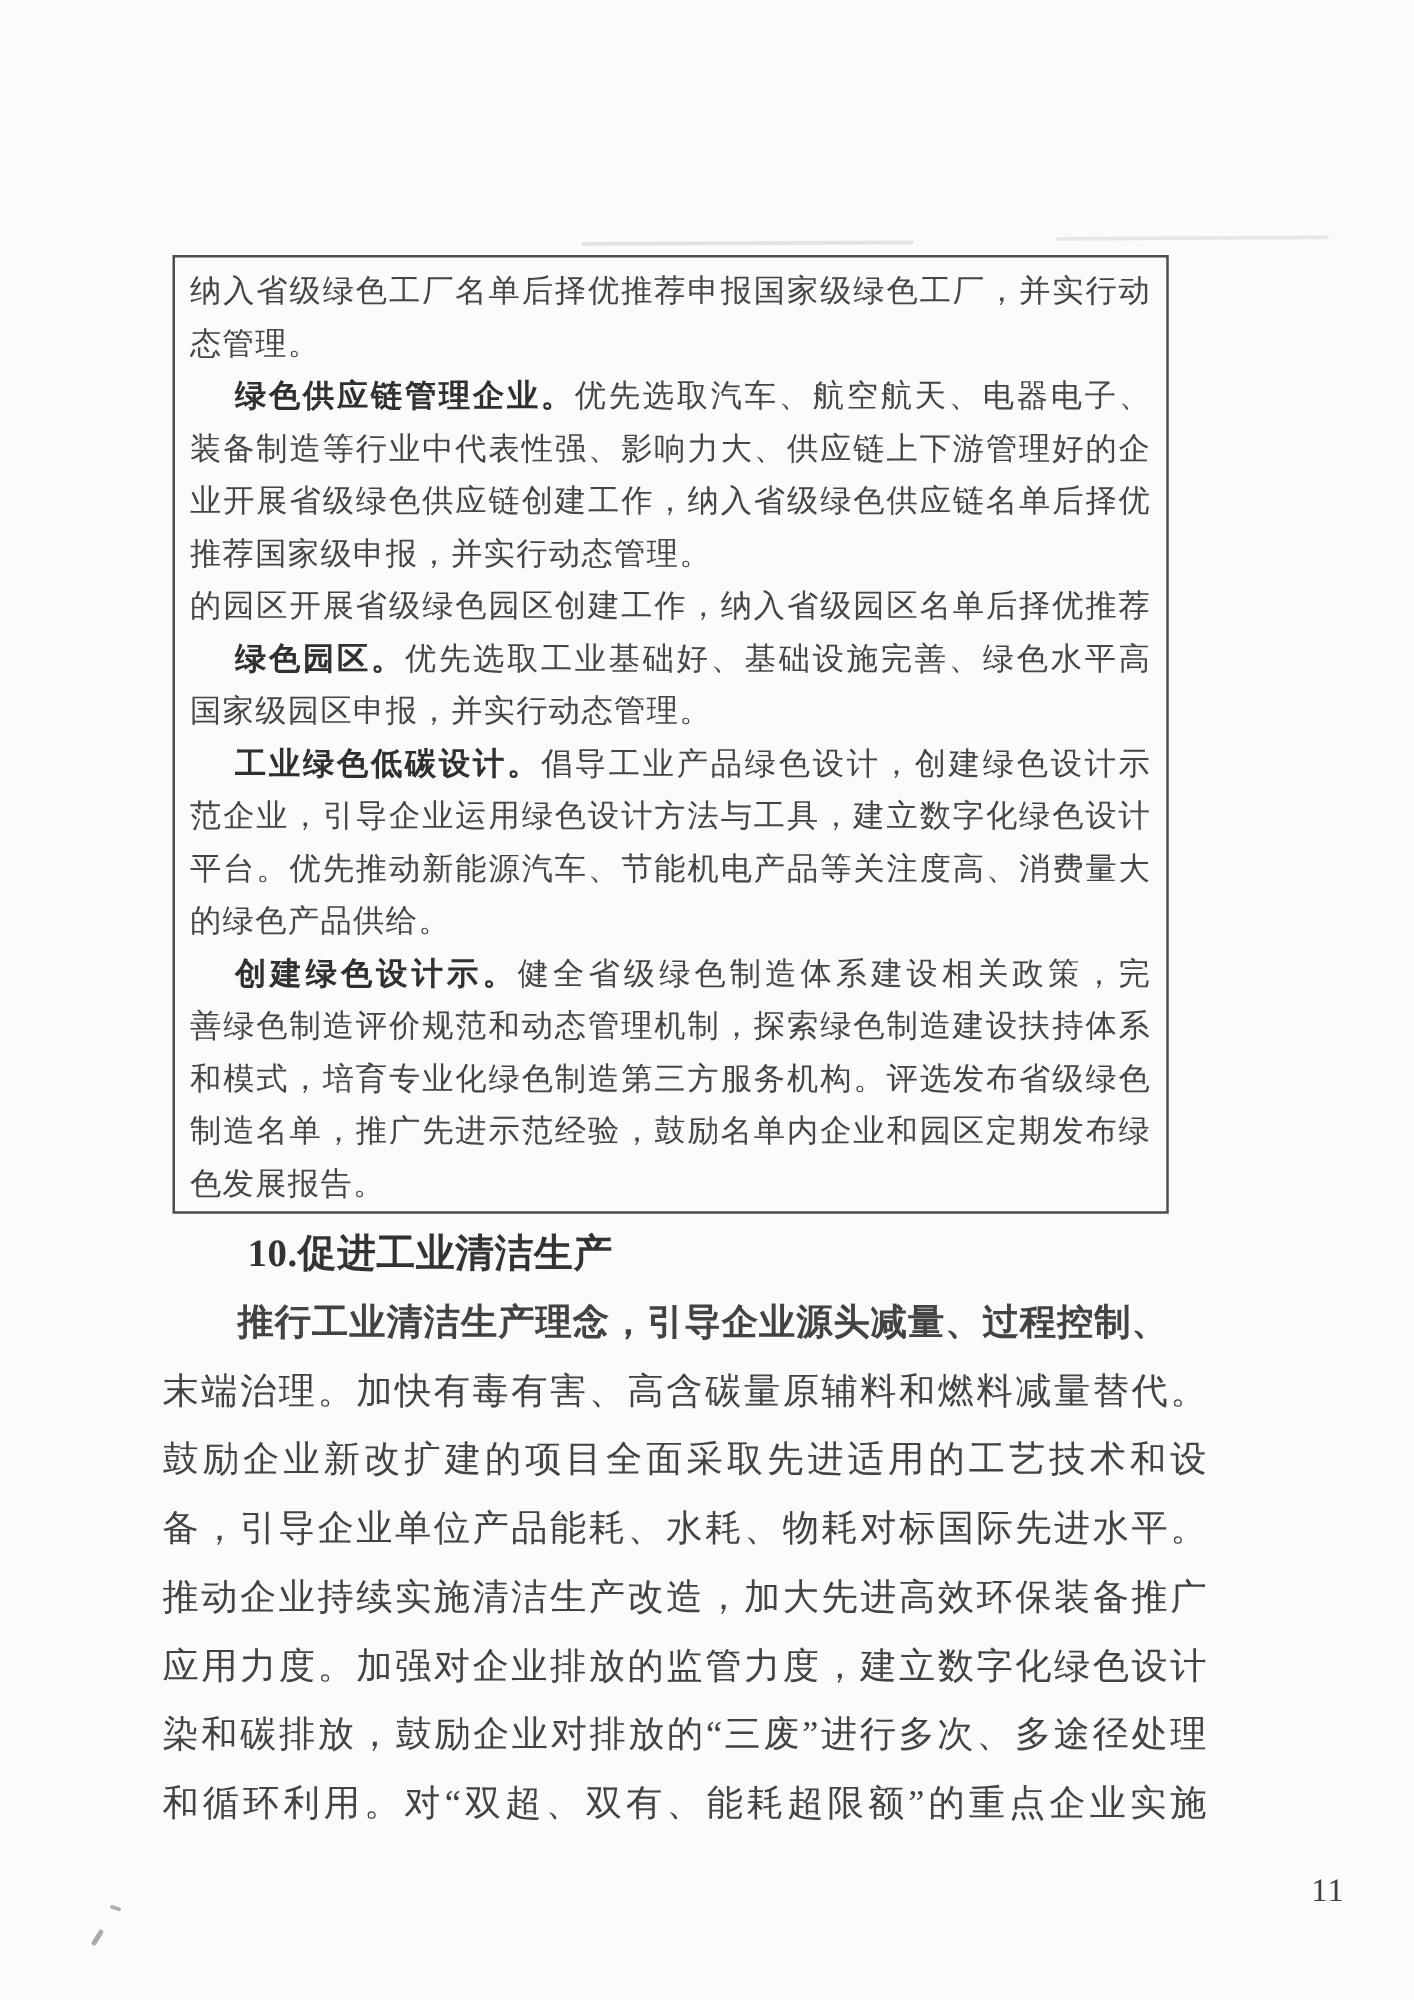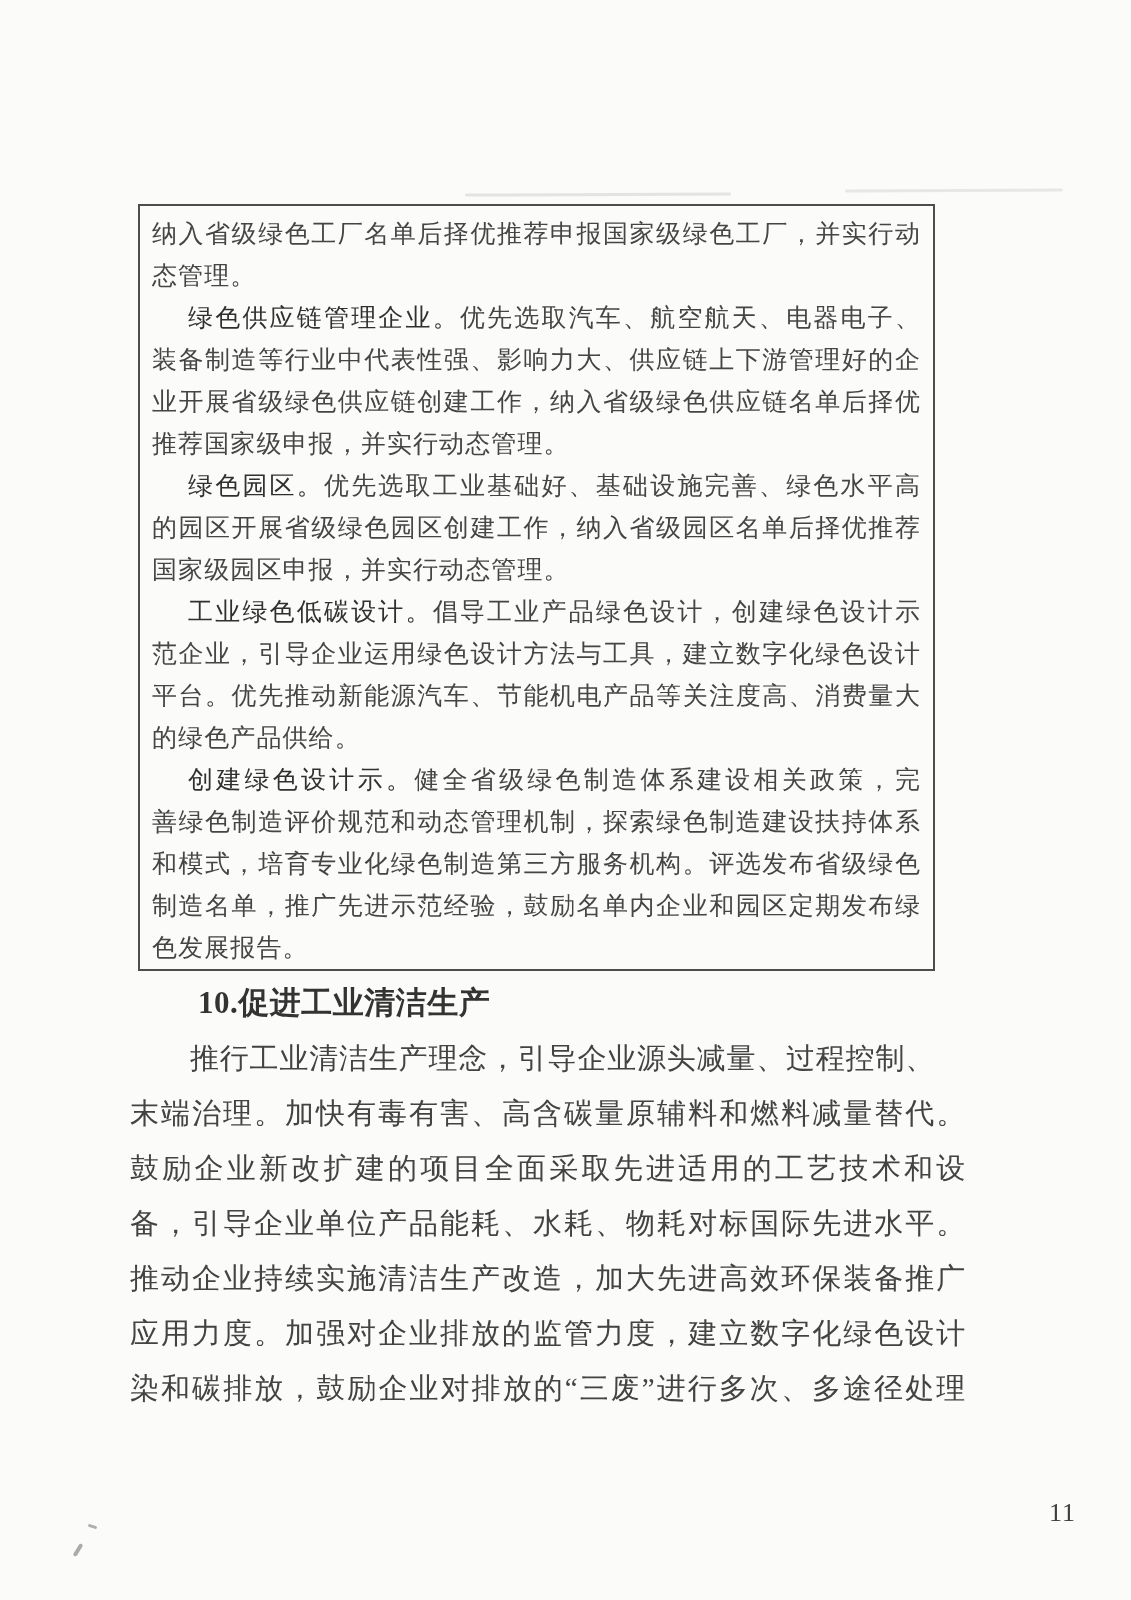--- a/index.html
+++ b/index.html
@@ -30,21 +30,21 @@
     color: #454545;
     white-space: nowrap;
     overflow: visible;
   }
   .bl.fill {
     white-space: normal;
     text-align: justify;
     text-align-last: justify;
   }
   .bl.ind { text-indent: 36px; }
-  .lead { font-weight: 400; color: #303030; }
+  .lead { font-weight: 700; color: #303030; }
 
   
   .heading {
     position: absolute;
     left: 198px; top: 984px;
     font-size: 31px;
     line-height: 38px;
     font-weight: 700;
     color: #333333;
     letter-spacing: 0.5px;
@@ -65,20 +65,21 @@
     color: #434343;
     white-space: normal;
     text-align: justify;
     text-align-last: justify;
     overflow: visible;
   }
   .bdl.first {
     text-indent: 60px;
     text-align-last: left;
     white-space: nowrap;
+    font-weight: bold;
   }
 
   
   .pageno {
     position: absolute;
     left: 0; top: 1498px;
     width: 1076px;
     text-align: right;
     font-size: 26px;
     color: #3f3f3f;
@@ -110,22 +111,22 @@
 
   <div class="gbox">
     <div class="bl fill">纳入省级绿色工厂名单后择优推荐申报国家级绿色工厂，并实行动</div>
     <div class="bl">态管理。</div>
 
     <div class="bl fill ind"><span class="lead">绿色供应链管理企业。</span><span>优先选取汽车、航空航天、电器电子、</span></div>
     <div class="bl fill">装备制造等行业中代表性强、影响力大、供应链上下游管理好的企</div>
     <div class="bl fill">业开展省级绿色供应链创建工作，纳入省级绿色供应链名单后择优</div>
     <div class="bl">推荐国家级申报，并实行动态管理。</div>
 
+    <div class="bl fill">的园区开展省级绿色园区创建工作，纳入省级园区名单后择优推荐</div>
     <div class="bl fill ind"><span class="lead">绿色园区。</span><span>优先选取工业基础好、基础设施完善、绿色水平高</span></div>
-    <div class="bl fill">的园区开展省级绿色园区创建工作，纳入省级园区名单后择优推荐</div>
     <div class="bl">国家级园区申报，并实行动态管理。</div>
 
     <div class="bl fill ind"><span class="lead">工业绿色低碳设计。</span><span>倡导工业产品绿色设计，创建绿色设计示</span></div>
     <div class="bl fill">范企业，引导企业运用绿色设计方法与工具，建立数字化绿色设计</div>
     <div class="bl fill">平台。优先推动新能源汽车、节能机电产品等关注度高、消费量大</div>
     <div class="bl">的绿色产品供给。</div>
 
     <div class="bl fill ind"><span class="lead">创建绿色设计示。</span><span>健全省级绿色制造体系建设相关政策，完</span></div>
     <div class="bl fill">善绿色制造评价规范和动态管理机制，探索绿色制造建设扶持体系</div>
     <div class="bl fill">和模式，培育专业化绿色制造第三方服务机构。评选发布省级绿色</div>
@@ -136,20 +137,21 @@
   <div class="heading">10.促进工业清洁生产</div>
 
   <div class="bodyblock">
     <div class="bdl first">推行工业清洁生产理念，引导企业源头减量、过程控制、</div>
     <div class="bdl">末端治理。加快有毒有害、高含碳量原辅料和燃料减量替代。</div>
     <div class="bdl">鼓励企业新改扩建的项目全面采取先进适用的工艺技术和设</div>
     <div class="bdl">备，引导企业单位产品能耗、水耗、物耗对标国际先进水平。</div>
     <div class="bdl">推动企业持续实施清洁生产改造，加大先进高效环保装备推广</div>
     <div class="bdl">应用力度。加强对企业排放的监管力度，建立数字化绿色设计</div>
     <div class="bdl">染和碳排放，鼓励企业对排放的“三废”进行多次、多途径处理</div>
+    <div class="bdl">和循环利用。对“双超、双有、能耗超限额”的重点企业实施</div>
   </div>
 
   <div class="pageno">11</div>
 
   <div class="speck k1"></div>
   <div class="speck k2"></div>
 
 </div>
 
 </body></html>

